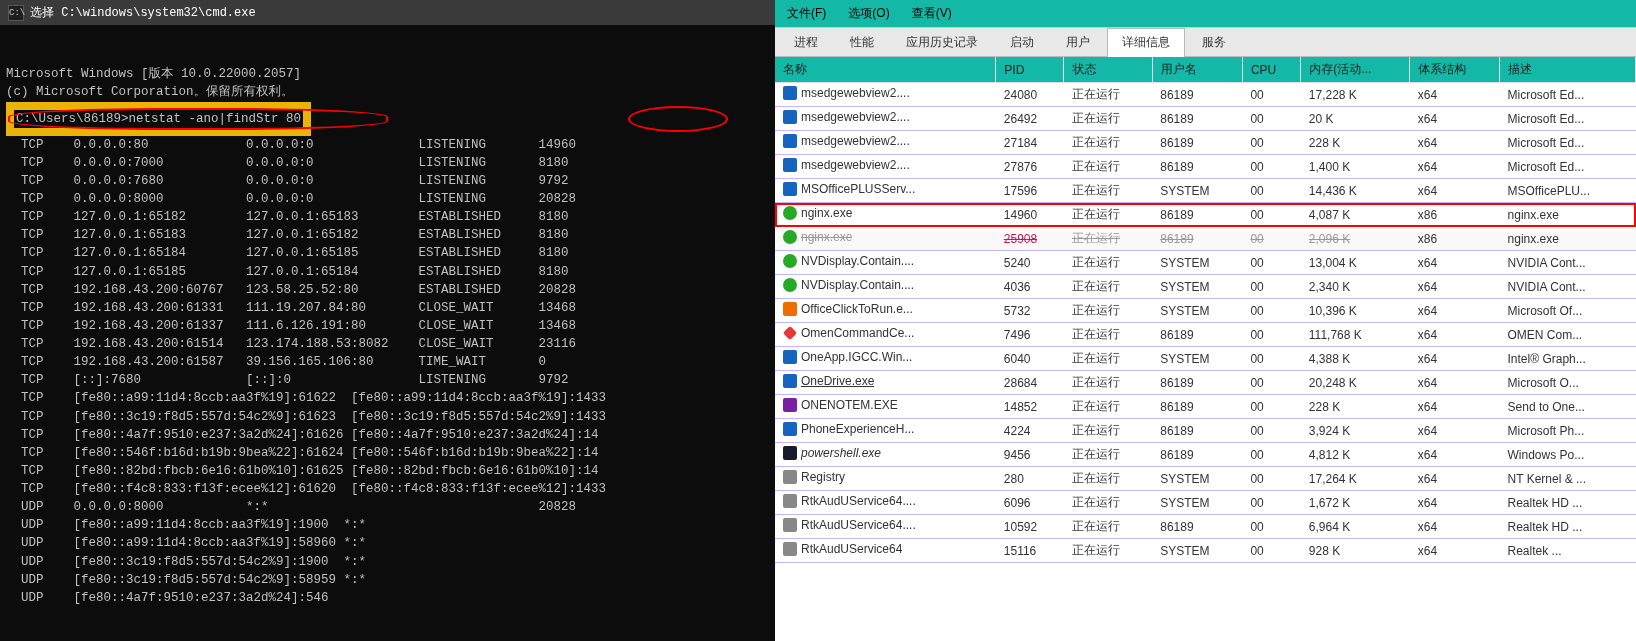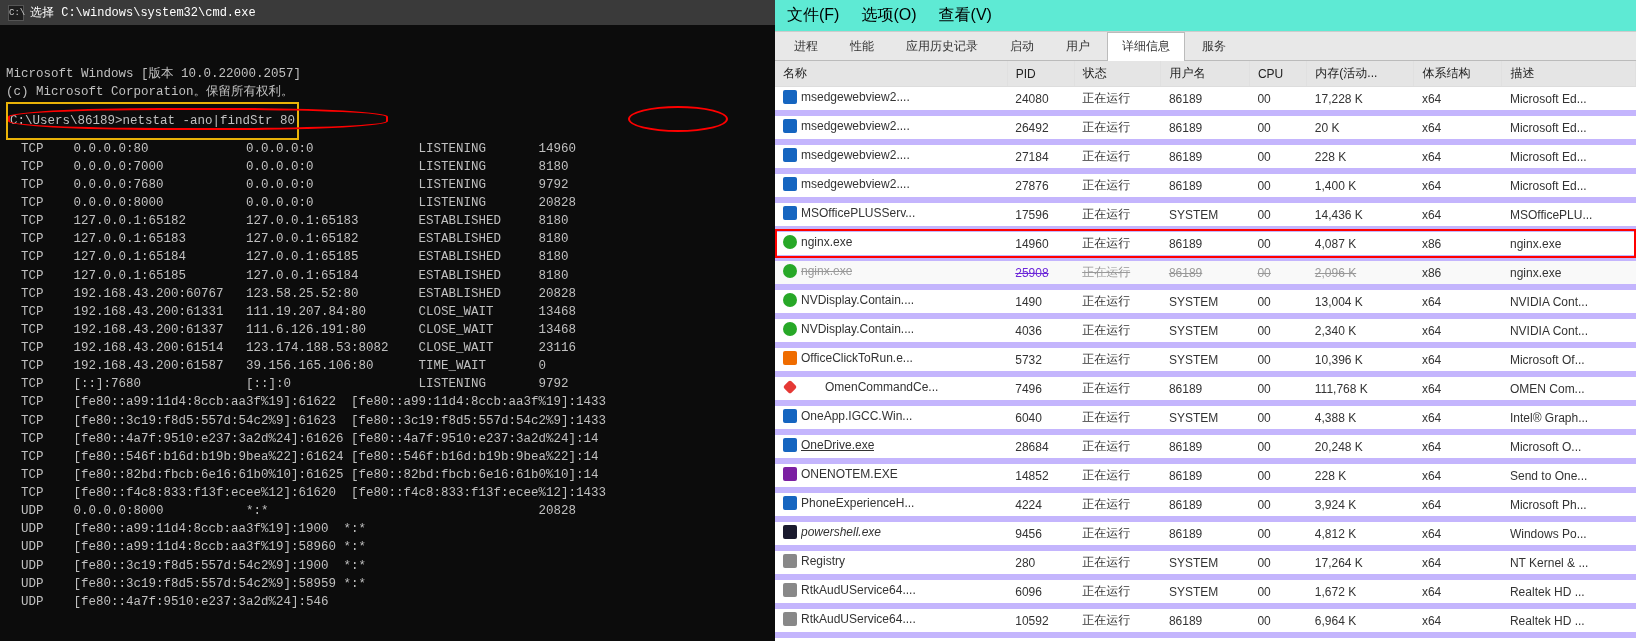--- a/index.html
+++ b/index.html
@@ -39,38 +39,38 @@
 
     #cmd-body {
       padding: 4px 6px;
       white-space: pre;
       font-size: 12.5px;
       line-height: 1.45;
       color: #c0c0c0;
     }
 
     .cmd-line { display: block; }
-    .highlight-red { border: 2px solid #eab308; display: inline-block; padding: 8px 2px; }
+    .highlight-red { border: 8px solid #eab308; display: inline-block; padding: 0 2px; }
 
     
     #tm-panel {
       flex: 1;
       height: 641px;
       background: #f0f0f0;
       display: flex;
       flex-direction: column;
       font-family: 'Segoe UI', Arial, sans-serif;
       font-size: 12px;
       overflow: hidden;
     }
 
     #tm-menubar {
-      background: #5eead4;
+      background: #14b8a6;
       padding: 3px 8px;
-      font-size: 16px;
+      font-size: 12px;
       display: flex;
       gap: 14px;
       border-bottom: 1px solid #ccc;
       color: #000;
     }
     #tm-menubar span {
       cursor: pointer;
       padding: 2px 4px;
     }
 
@@ -102,38 +102,38 @@
       overflow-y: auto;
       background: #fff;
     }
 
     #tm-table {
       width: 100%;
       border-collapse: collapse;
       font-size: 12px;
     }
     #tm-table thead tr {
-      background: #e5e5e5;
+      background: #14b8a6;
       position: sticky;
       top: 0;
       z-index: 2;
     }
     #tm-table thead th {
       text-align: left;
       padding: 4px 8px;
       border-bottom: 1px solid #ddd;
       border-right: 1px solid #e0e0e0;
       font-weight: 500;
       color: #222;
       white-space: nowrap;
       cursor: pointer;
       user-select: none;
     }
     #tm-table tbody tr {
-      border-bottom: 6px solid #c4b5fd;
+      border-bottom: 1px solid #c4b5fd;
     }
     #tm-table tbody td {
       padding: 3px 8px;
       color: #333;
       white-space: nowrap;
       overflow: hidden;
       text-overflow: ellipsis;
       max-width: 160px;
     }
 
@@ -267,34 +267,34 @@
             <td>00</td>
             <td>4,087 K</td>
             <td>x86</td>
             <td>nginx.exe</td>
           </tr>
           <tr style="background: rgb(249, 249, 249);">
             <td style="display: flex; align-items: center; min-width: 160px; max-width: 200px;">
               <span style="display: inline-block; width: 14px; height: 14px; margin-right: 4px; flex-shrink: 0; border-radius: 50%; background: rgb(39, 168, 39);"></span>
               <span style="overflow: hidden; text-overflow: ellipsis; white-space: nowrap; text-decoration: line-through; color: rgb(153, 153, 153);">nginx.exe</span>
             </td>
-            <td style="text-decoration: line-through; color: #6d28d9; margin-left: 48px;">25908</td>
+            <td style="text-decoration: line-through; color: #be185d; margin-left: 48px;">25908</td>
             <td style="text-decoration: line-through; color: rgb(153, 153, 153);">正在运行</td>
             <td style="text-decoration: line-through; color: rgb(153, 153, 153);">86189</td>
             <td style="text-decoration: line-through; color: rgb(153, 153, 153);">00</td>
             <td style="text-decoration: line-through; color: rgb(153, 153, 153);">2,096 K</td>
             <td>x86</td>
             <td>nginx.exe</td>
           </tr>
           <tr>
             <td style="display: flex; align-items: center; min-width: 160px; max-width: 200px;">
               <span style="display: inline-block; width: 14px; height: 14px; margin-right: 4px; flex-shrink: 0; border-radius: 50%; background: rgb(39, 168, 39);"></span>
               <span style="overflow: hidden; text-overflow: ellipsis; white-space: nowrap;">NVDisplay.Contain....</span>
             </td>
-            <td>1490</td>
+            <td>5240</td>
             <td>正在运行</td>
             <td>SYSTEM</td>
             <td>00</td>
             <td>13,004 K</td>
             <td>x64</td>
             <td>NVIDIA Cont...</td>
           </tr>
           <tr>
             <td style="display: flex; align-items: center; min-width: 160px; max-width: 200px;">
               <span style="display: inline-block; width: 14px; height: 14px; margin-right: 4px; flex-shrink: 0; border-radius: 50%; background: rgb(39, 168, 39);"></span>
@@ -315,21 +315,21 @@
             </td>
             <td>5732</td>
             <td>正在运行</td>
             <td>SYSTEM</td>
             <td>00</td>
             <td>10,396 K</td>
             <td>x64</td>
             <td>Microsoft Of...</td>
           </tr>
           <tr>
-            <td style="display: flex; align-items: flex-end; min-width: 160px; max-width: 200px; gap: 24px;">
+            <td style="display: flex; align-items: flex-end; min-width: 160px; max-width: 200px;">
               <span style="display: inline-block; width: 10px; height: 10px; margin: 2px 6px 2px 2px; flex-shrink: 0; border-radius: 2px; background: rgb(229, 57, 53); transform: rotate(45deg);"></span>
               <span style="overflow: hidden; text-overflow: ellipsis; white-space: nowrap;">OmenCommandCe...</span>
             </td>
             <td>7496</td>
             <td>正在运行</td>
             <td>86189</td>
             <td>00</td>
             <td>111,768 K</td>
             <td>x64</td>
             <td>OMEN Com...</td>
@@ -430,17 +430,30 @@
               <span style="display: inline-block; width: 14px; height: 14px; margin-right: 4px; flex-shrink: 0; border-radius: 2px; background: rgb(136, 136, 136);"></span>
               <span style="overflow: hidden; text-overflow: ellipsis; white-space: nowrap;">RtkAudUService64....</span>
             </td>
             <td>10592</td>
             <td>正在运行</td>
             <td>86189</td>
             <td>00</td>
             <td>6,964 K</td>
             <td>x64</td>
             <td>Realtek HD ...</td>
+          </tr>
+          <tr>
+            <td style="display: flex; align-items: center; min-width: 160px; max-width: 200px;">
+              <span style="display: inline-block; width: 14px; height: 14px; margin-right: 4px; flex-shrink: 0; border-radius: 2px; background: rgb(136, 136, 136);"></span>
+              <span style="overflow: hidden; text-overflow: ellipsis; white-space: nowrap;">RtkAudUService64</span>
+            </td>
+            <td>15116</td>
+            <td>正在运行</td>
+            <td>SYSTEM</td>
+            <td>00</td>
+            <td>928 K</td>
+            <td>x64</td>
+            <td>Realtek ...</td>
           </tr>
         </tbody>
     </table>
   </div>
 </div>
 
 </body></html>

